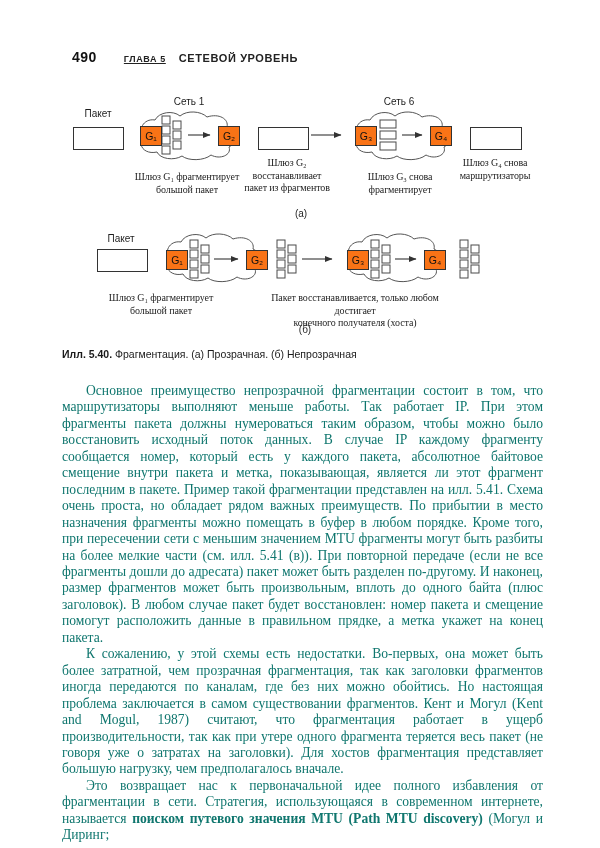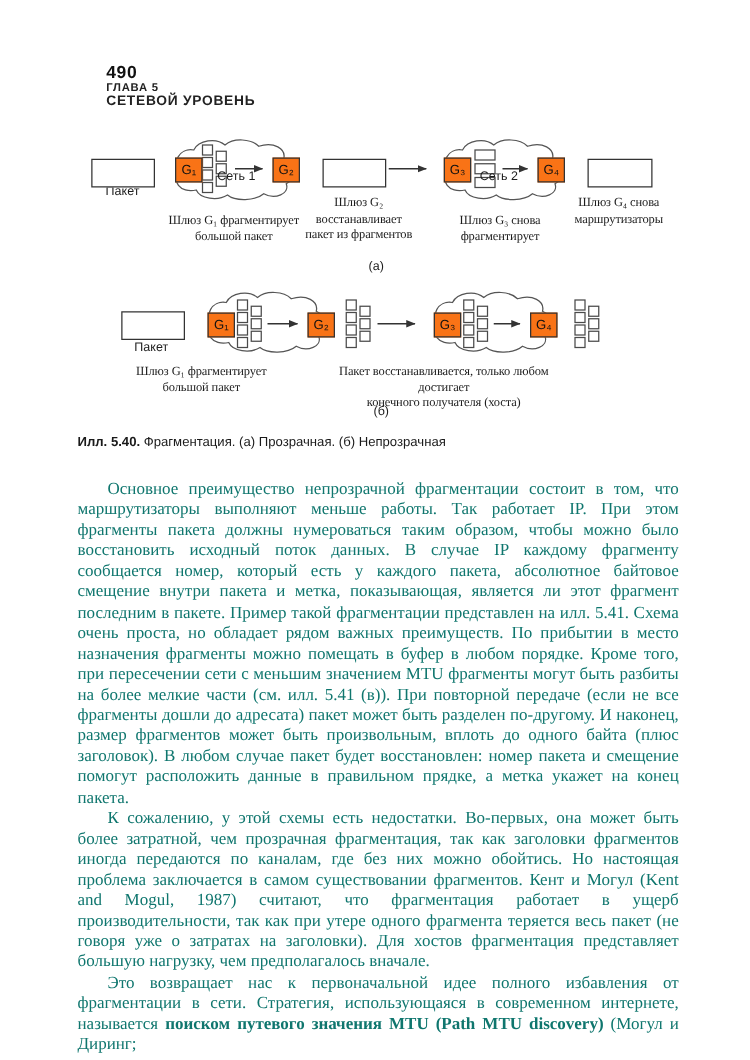--- a/index.html
+++ b/index.html
@@ -1,30 +1,30 @@
 <!DOCTYPE html>
 <html lang="ru"><head>
 <meta charset="utf-8">
 <style>
   html,body{margin:0;padding:0;background:#ffffff;}
   .page{position:relative;width:600px;height:848px;background:#ffffff;overflow:hidden;
         font-family:"Liberation Sans",sans-serif;color:#1b1b1b;}
 
   
-  .header{position:absolute;left:72px;top:49px;display:flex;align-items:baseline;flex-direction:column;}
+  .header{position:absolute;left:72px;top:49px;display:flex;align-items:baseline;}
   .hnum{font-size:14px;font-weight:bold;letter-spacing:.5px;color:#111;}
-  .hchap{font-size:9px;font-weight:bold;letter-spacing:.6px;margin-left:6px;color:#222;}
+  .hchap{font-size:9px;font-weight:bold;letter-spacing:.6px;margin-left:27px;color:#222;text-decoration:underline;}
   .htitle{font-size:11px;font-weight:bold;letter-spacing:.6px;margin-left:13px;color:#222;}
 
   
   .figure{position:absolute;left:62px;top:95px;width:482px;height:250px;}
   .figure svg{position:absolute;left:0;top:0;}
   .dlabel{position:absolute;transform:translateX(-50%);text-align:center;
           font-size:10px;line-height:12.5px;white-space:pre-line;color:#1d1d1d;letter-spacing:-.1px;font-family:Liberation Serif, serif;}
-  .toplabel{position:absolute;transform:translateX(-50%);font-size:10px;color:#1d1d1d;margin-top:40px;}
+  .toplabel{position:absolute;transform:translateX(-50%);font-size:10px;color:#1d1d1d;}
   .gbox{position:absolute;width:20px;height:18px;border:1.2px solid #333;background:#f97316;
         display:flex;align-items:center;justify-content:center;font-size:10.5px;color:#111;}
   .prect{position:absolute;border:1.1px solid #333;background:#fff;}
   .tag{position:absolute;transform:translateX(-50%);font-size:10px;color:#1d1d1d;}
 
   
   .caption{position:absolute;left:62px;top:348px;width:482px;font-size:10.5px;color:#1a1a1a;}
   .caption .lead{font-weight:bold;}
 
   
@@ -122,21 +122,21 @@
 
         <g stroke="#333" stroke-width="1.1">
           <line x1="152" y1="164" x2="176" y2="164" marker-end="url(#arr)"></line>
           <line x1="240" y1="164" x2="270" y2="164" marker-end="url(#arr)"></line>
           <line x1="333" y1="164" x2="354" y2="164" marker-end="url(#arr)"></line>
         </g>
       </g>
     </svg>
 
     <div class="toplabel" style="left:127px;top:1px">Сеть 1</div>
-    <div class="toplabel" style="left:337px;top:1px">Сеть 2</div>
+    <div class="toplabel" style="left:337px;top:1px">Сеть 6</div>
     <div class="toplabel" style="left:36px;top:13px">Пакет</div>
 
     <div class="prect" style="left:11px;top:32px;width:49px;height:21px"></div>
     <div class="prect" style="left:196px;top:32px;width:49px;height:21px"></div>
     <div class="prect" style="left:408px;top:32px;width:50px;height:21px"></div>
 
     <div class="gbox" style="left:78px;top:31px">G₁</div>
     <div class="gbox" style="left:156px;top:31px">G₂</div>
     <div class="gbox" style="left:293px;top:31px">G₃</div>
     <div class="gbox" style="left:368px;top:31px">G₄</div>

